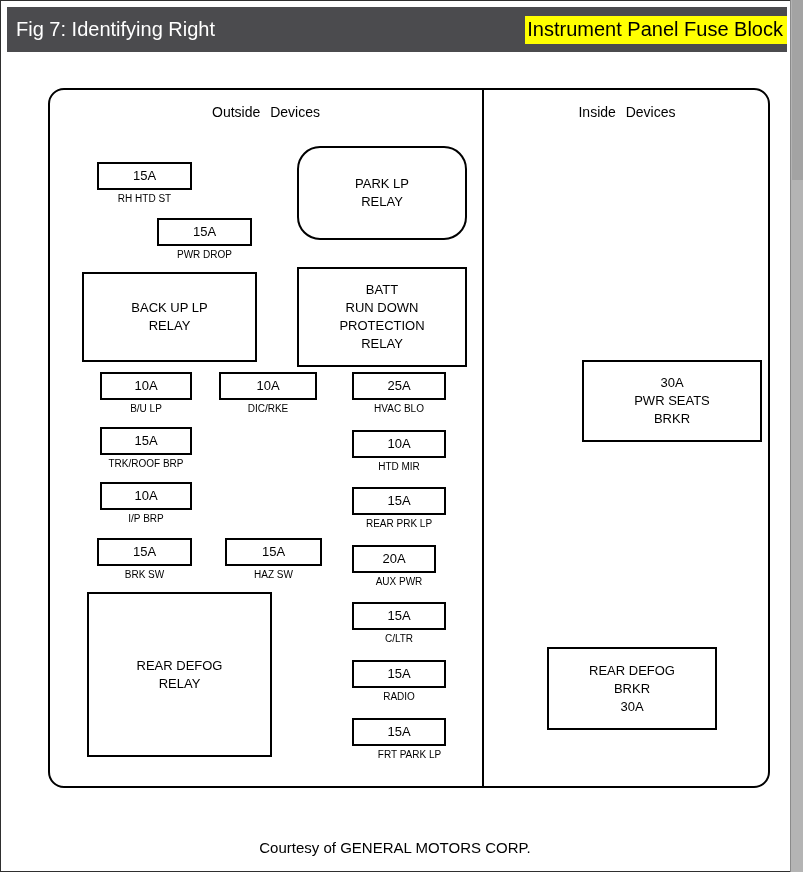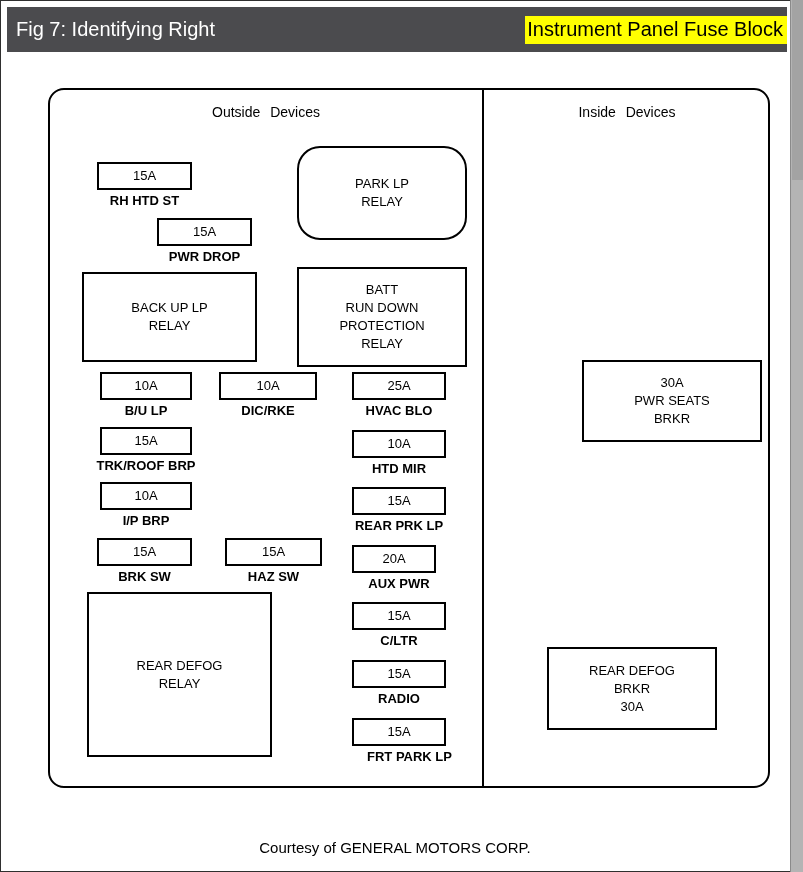--- a/index.html
+++ b/index.html
@@ -30,21 +30,21 @@
   }
   .section-label.outside { left:0; width:432px; }
   .section-label.inside  { left:434px; width:286px; }
   .fbox {
     position:absolute; border:2px solid #000; background:#fff;
     display:flex; flex-direction:column; align-items:center; justify-content:center;
     font-size:13px; line-height:18px; text-align:right;
   }
   .fbox-label {
     position:absolute; transform:translateX(-50%);
-    font-size:13px; white-space:nowrap;font-weight:bold;
+    font-size:10px; white-space:nowrap;
   }
   .footer {
     position:absolute; left:0; top:839px; width:790px;
     text-align:center; font-size:15px;
   }
 </style>
 </head>
 <body>
 
 <div class="page-border"></div>

